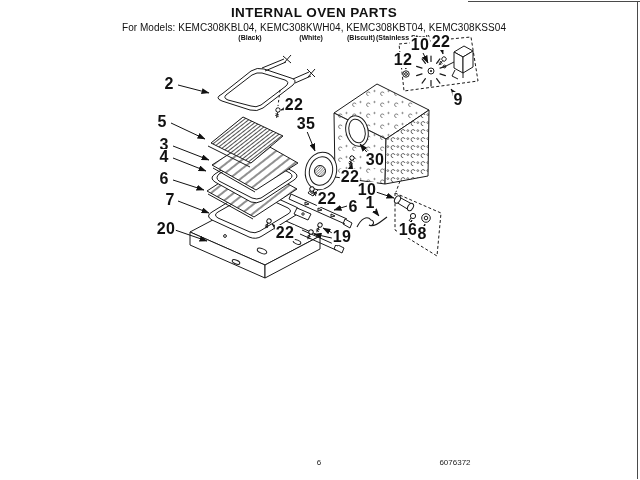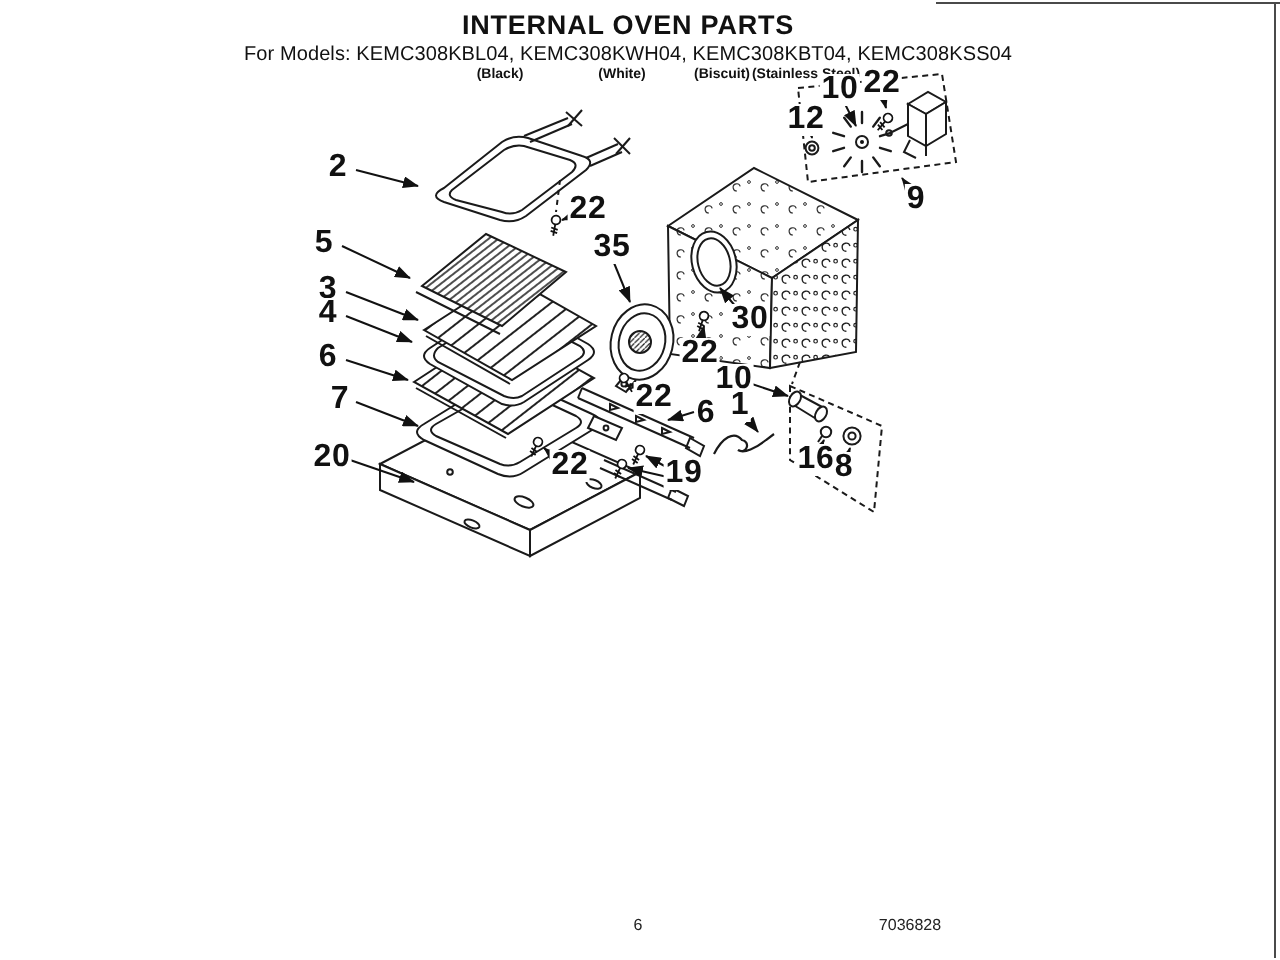--- a/index.html
+++ b/index.html
@@ -242,15 +242,15 @@
   <div class="co" style="left:342px;top:237px">19</div>
   <div class="co" style="left:285px;top:233px">22</div>
   <div class="co" style="left:408px;top:230px">16</div>
   <div class="co" style="left:422px;top:234px">8</div>
   <div class="co" style="left:420px;top:45px">10</div>
   <div class="co" style="left:441px;top:42px">22</div>
   <div class="co" style="left:403px;top:60px">12</div>
   <div class="co" style="left:458px;top:100px">9</div>
 
   <div class="ftr" style="left:319px">6</div>
-  <div class="ftr" style="left:455px">7036828</div>
+  <div class="ftr" style="left:455px">6076372</div>
 
 </div>
 
 </body></html>

